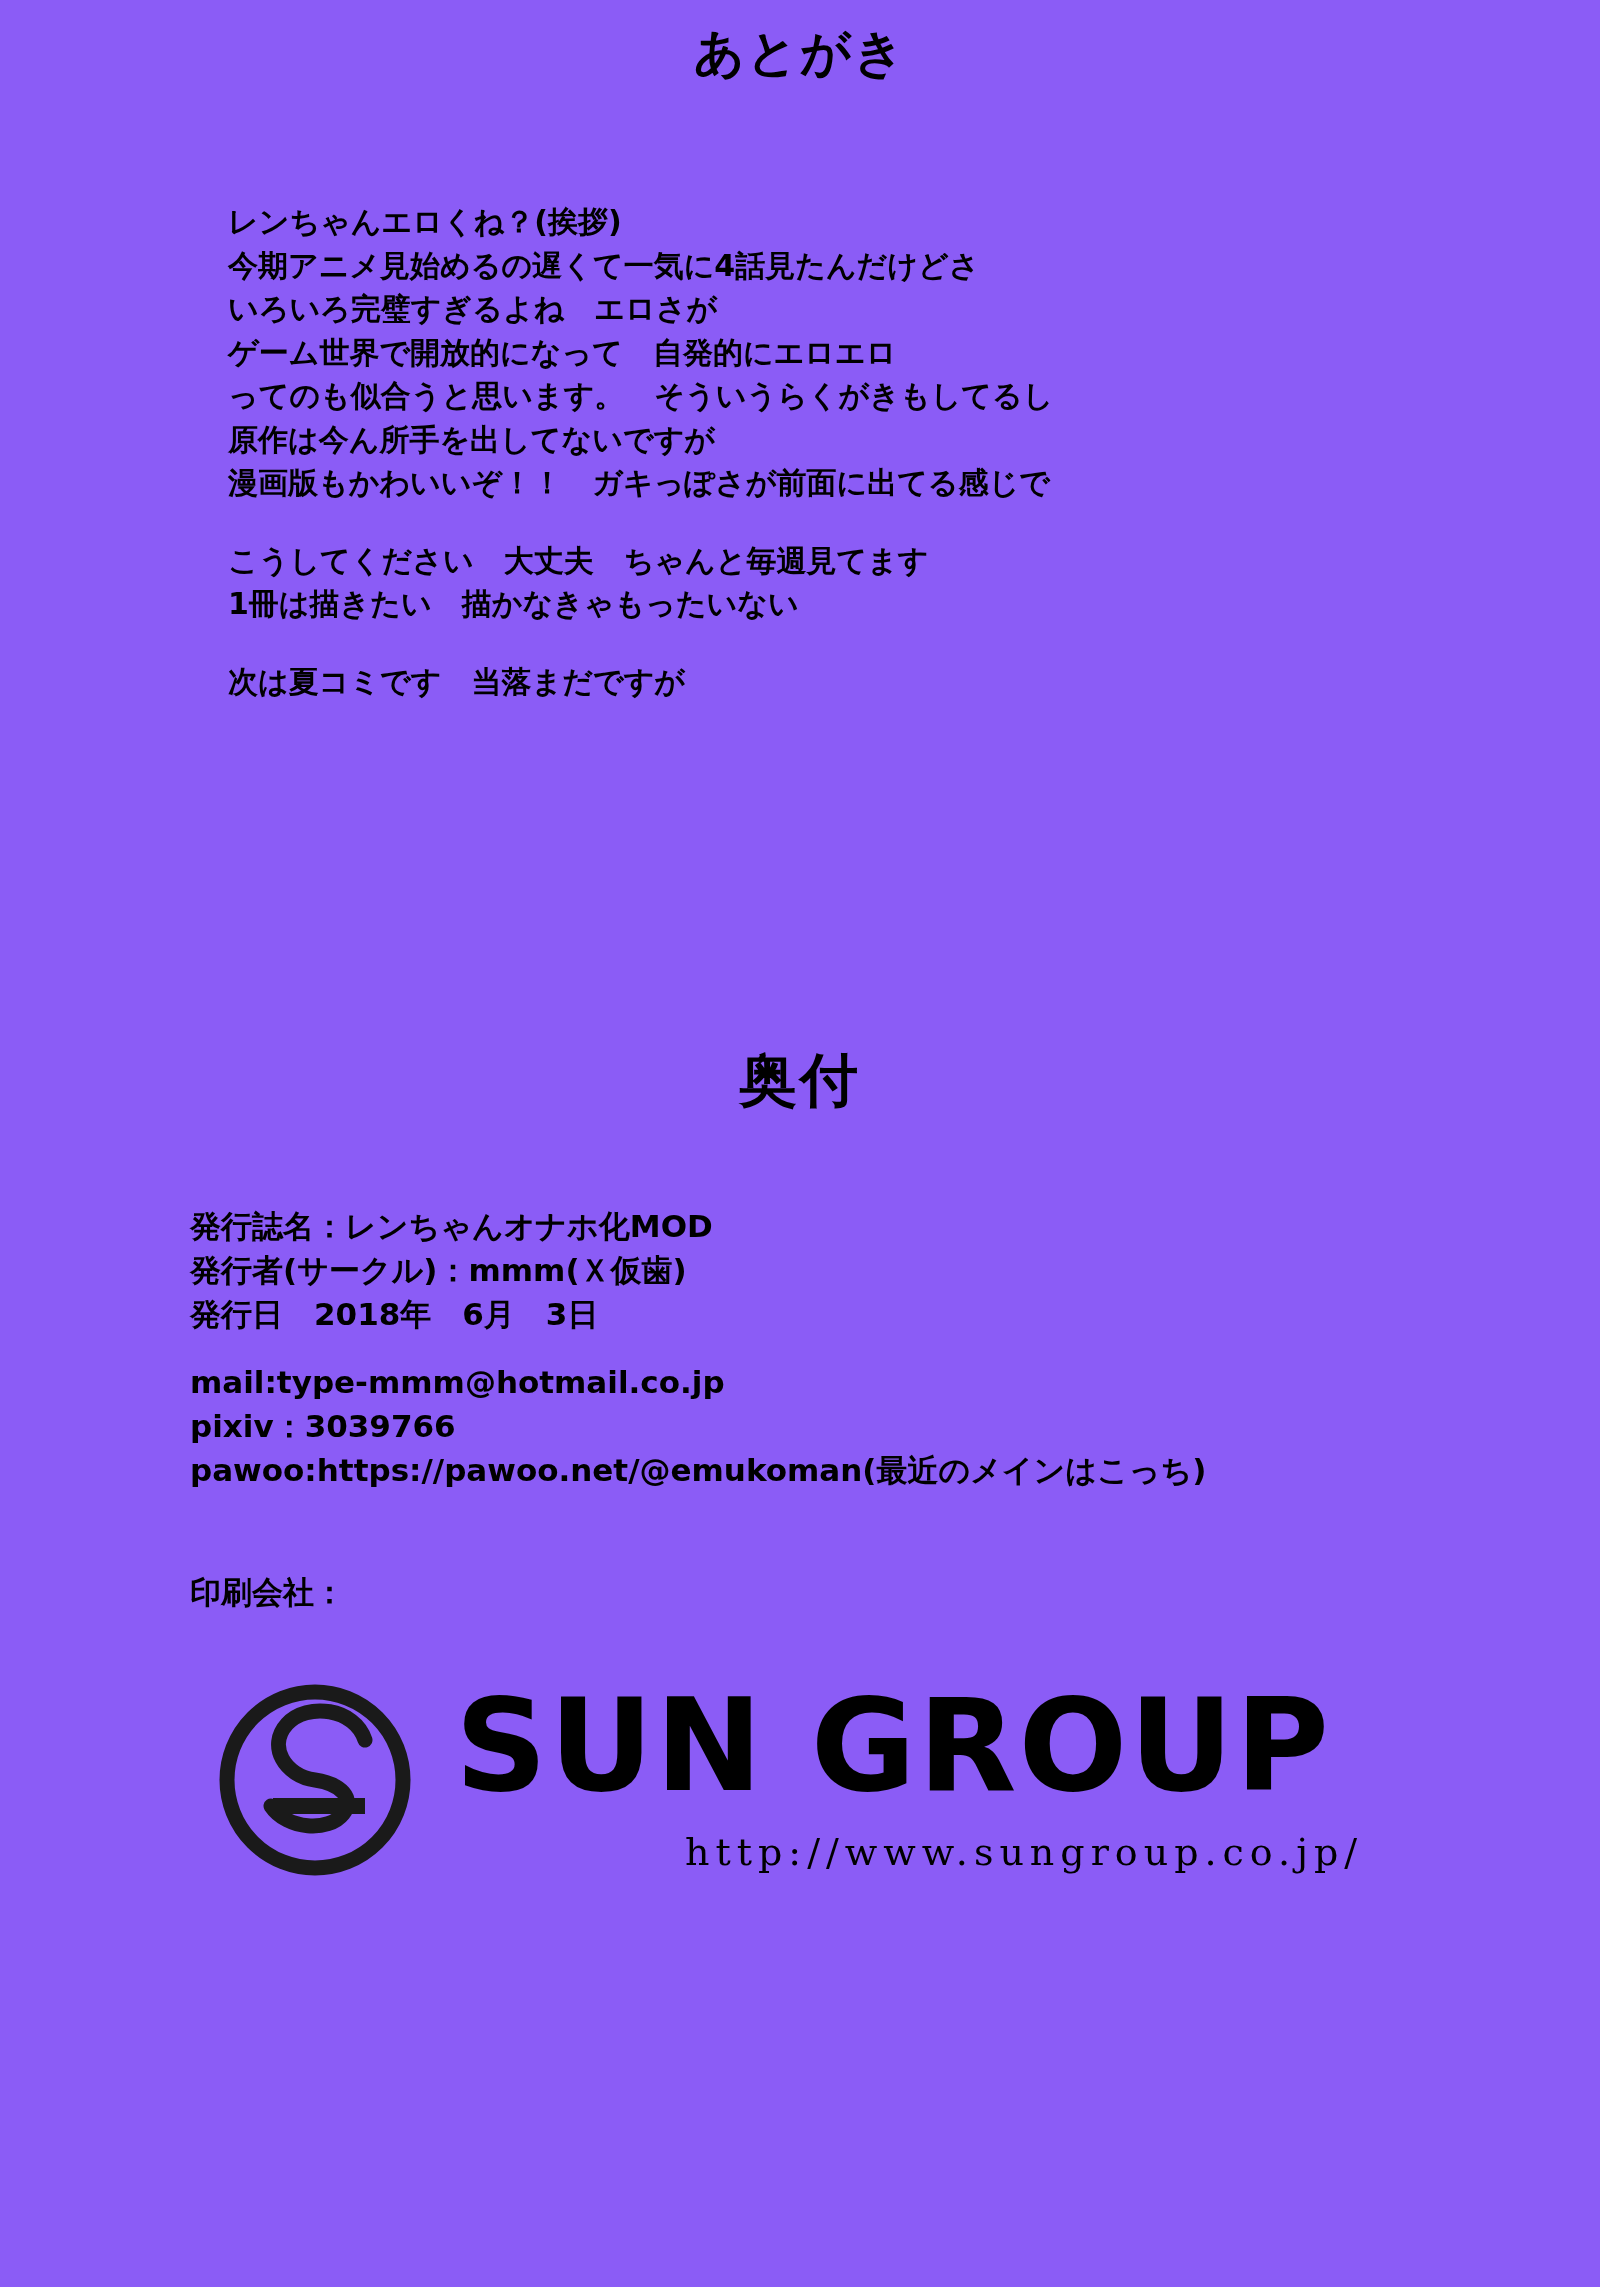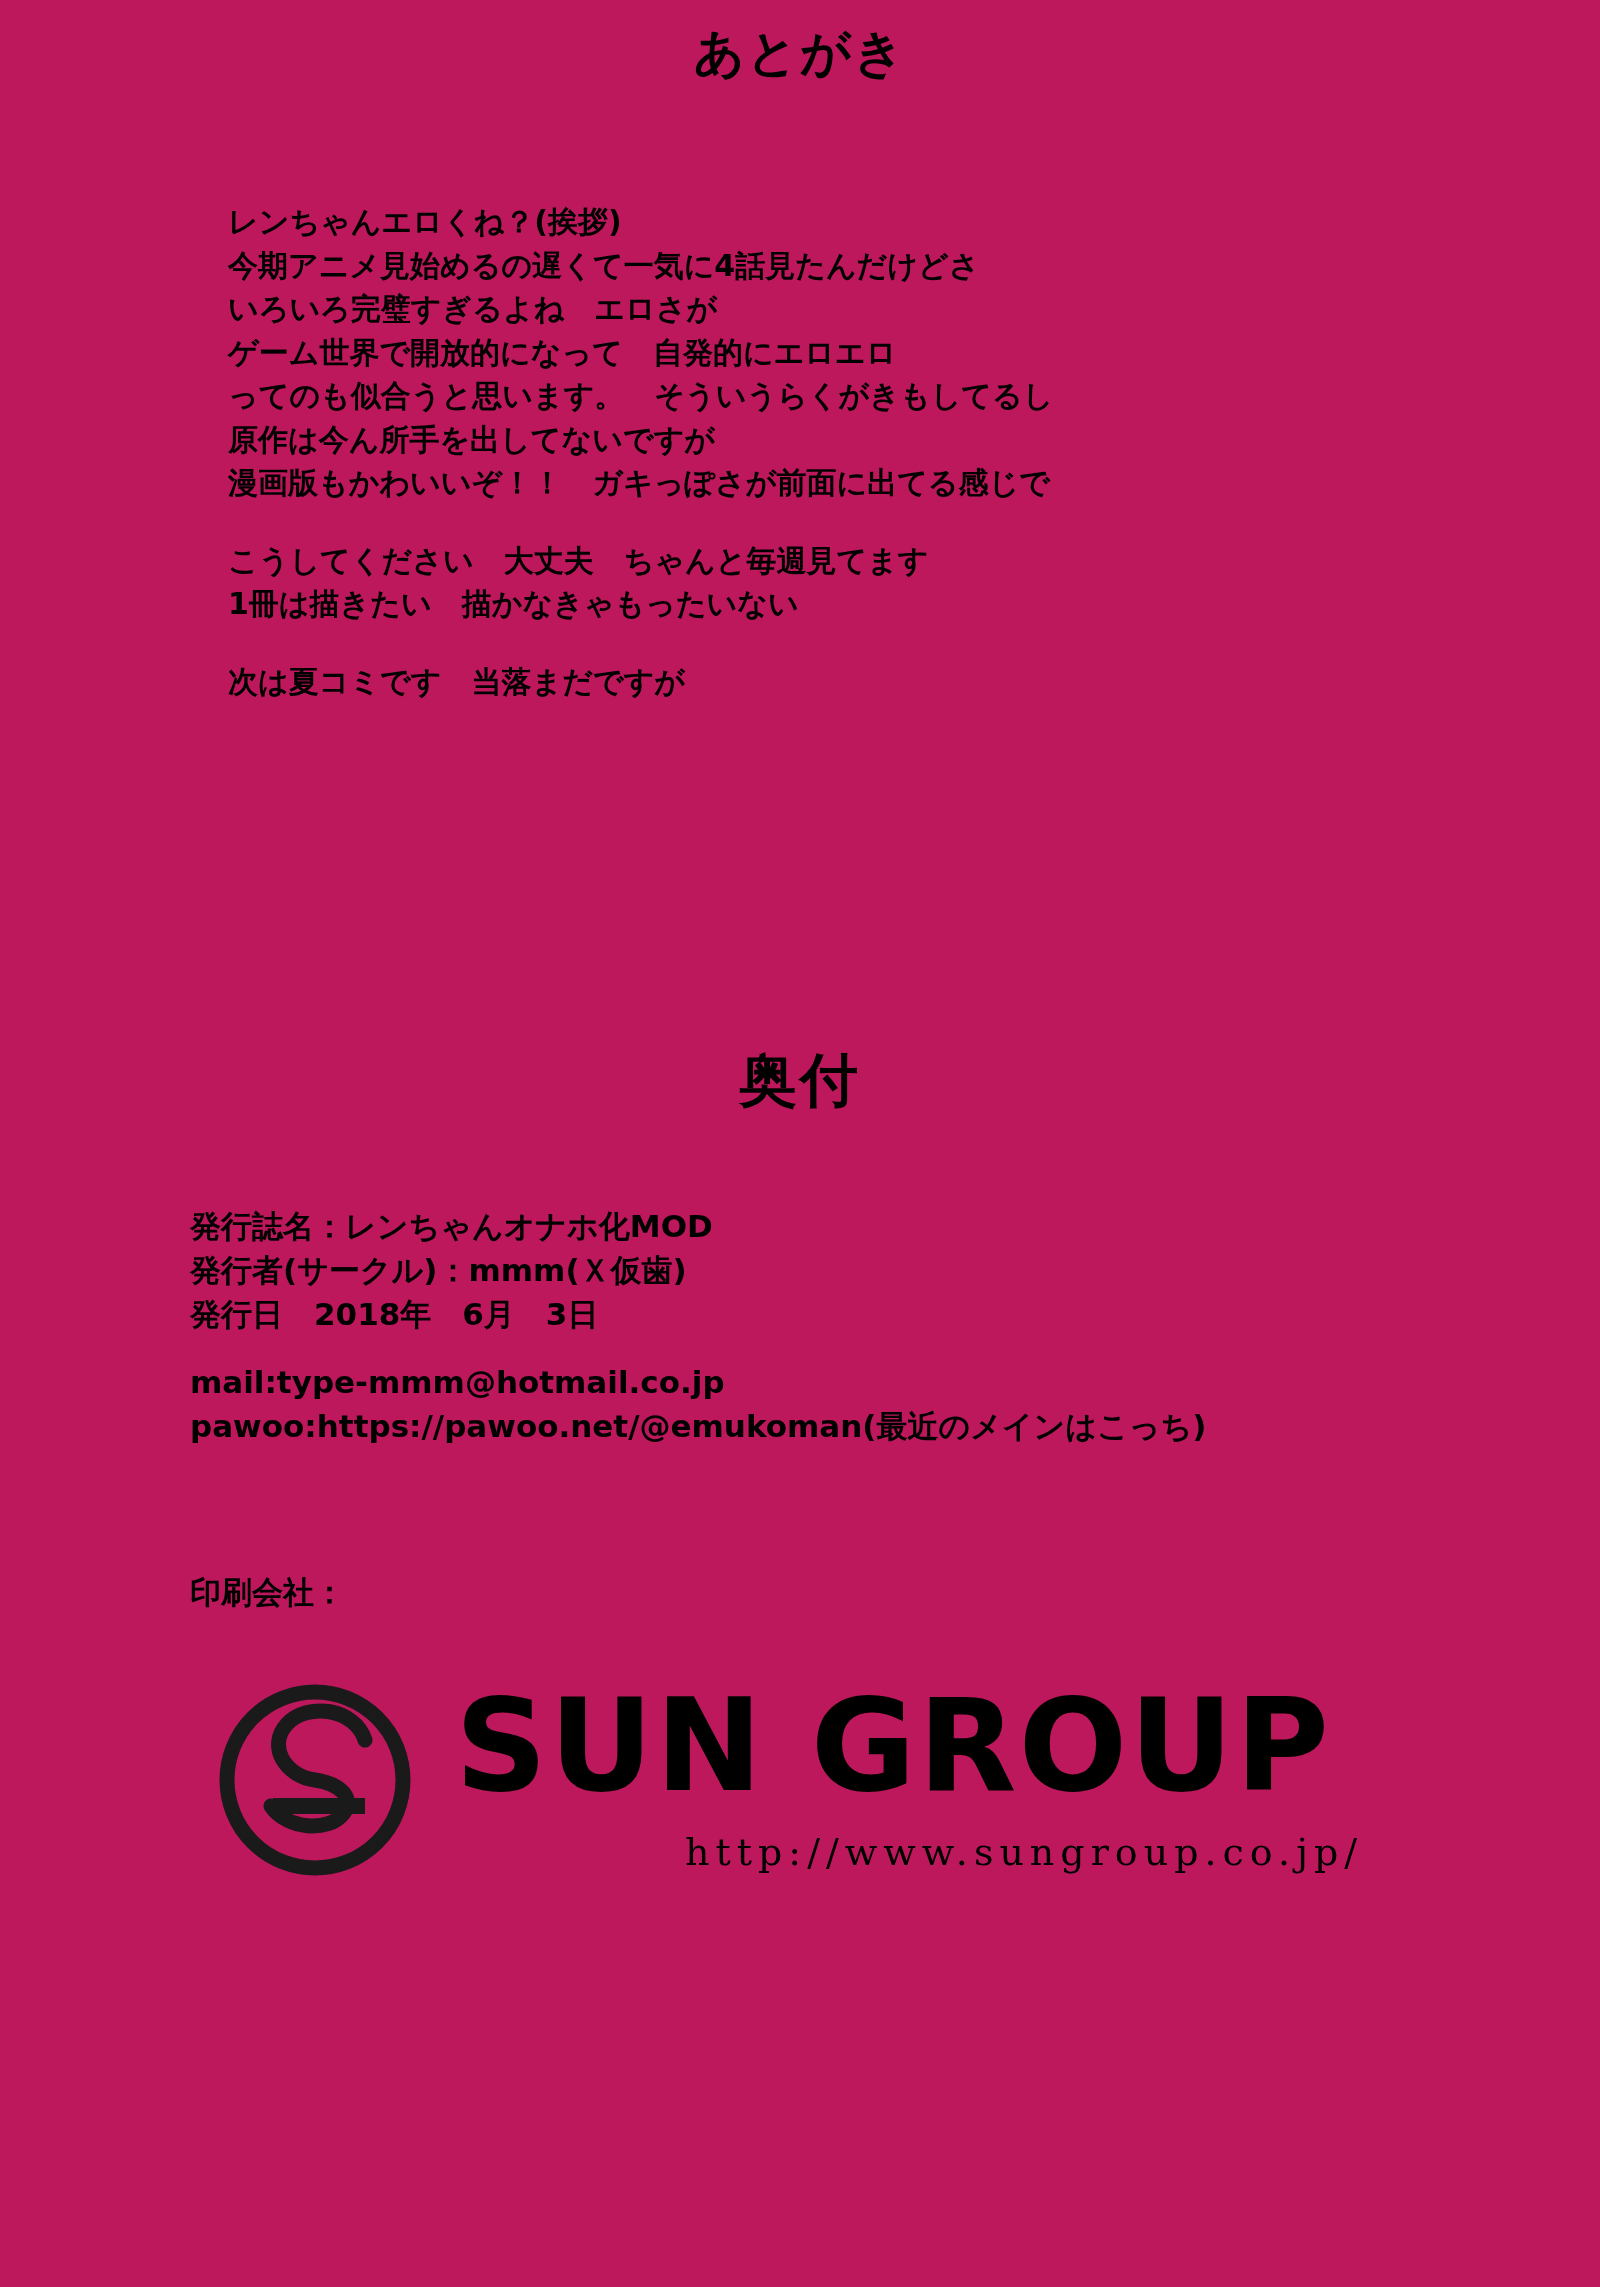--- a/index.html
+++ b/index.html
@@ -11,21 +11,21 @@
     width: 1600px;
     height: 2287px;
     position: relative;
     font-family: "DejaVu Sans", "Liberation Sans", sans-serif;
     color: #000000;
     overflow: hidden;
   }
   .page {
     position: absolute;
     inset: 0;
-    background: #be185d;
+    background: #8b5cf6;
   }
 
   
   .afterword-title {
     position: absolute;
     top: 26px;
     left: 0;
     width: 1600px;
     text-align: center;
     font-size: 50px;
@@ -137,20 +137,21 @@
   <div class="colophon-title">奥付</div>
 
   <div class="colophon-block pub-info">
     <p>発行誌名：レンちゃんオナホ化MOD</p>
     <p>発行者(サークル)：mmm(Ｘ仮歯)</p>
     <p>発行日　2018年　6月　3日</p>
   </div>
 
   <div class="colophon-block contact-info">
     <p>mail:type-mmm@hotmail.co.jp</p>
+    <p>pixiv：3039766</p>
     <p>pawoo:https://pawoo.net/@emukoman(最近のメインはこっち)</p>
   </div>
 
   <div class="colophon-block printer-label">印刷会社：</div>
 
   <div class="logo-wrap">
     <svg class="logo-mark" width="200" height="200" viewBox="0 0 200 200">
       <circle cx="100" cy="100" r="88" fill="none" stroke="#1a1a1a" stroke-width="15"></circle>
       <path d="M150 60 C140 28, 92 22, 72 44 C52 66, 70 96, 100 100 C126 104, 140 118, 128 134 C114 152, 72 150, 56 126" fill="none" stroke="#1a1a1a" stroke-width="15" stroke-linecap="round"></path>
       <rect x="58" y="118" width="92" height="16" fill="#1a1a1a"></rect>

